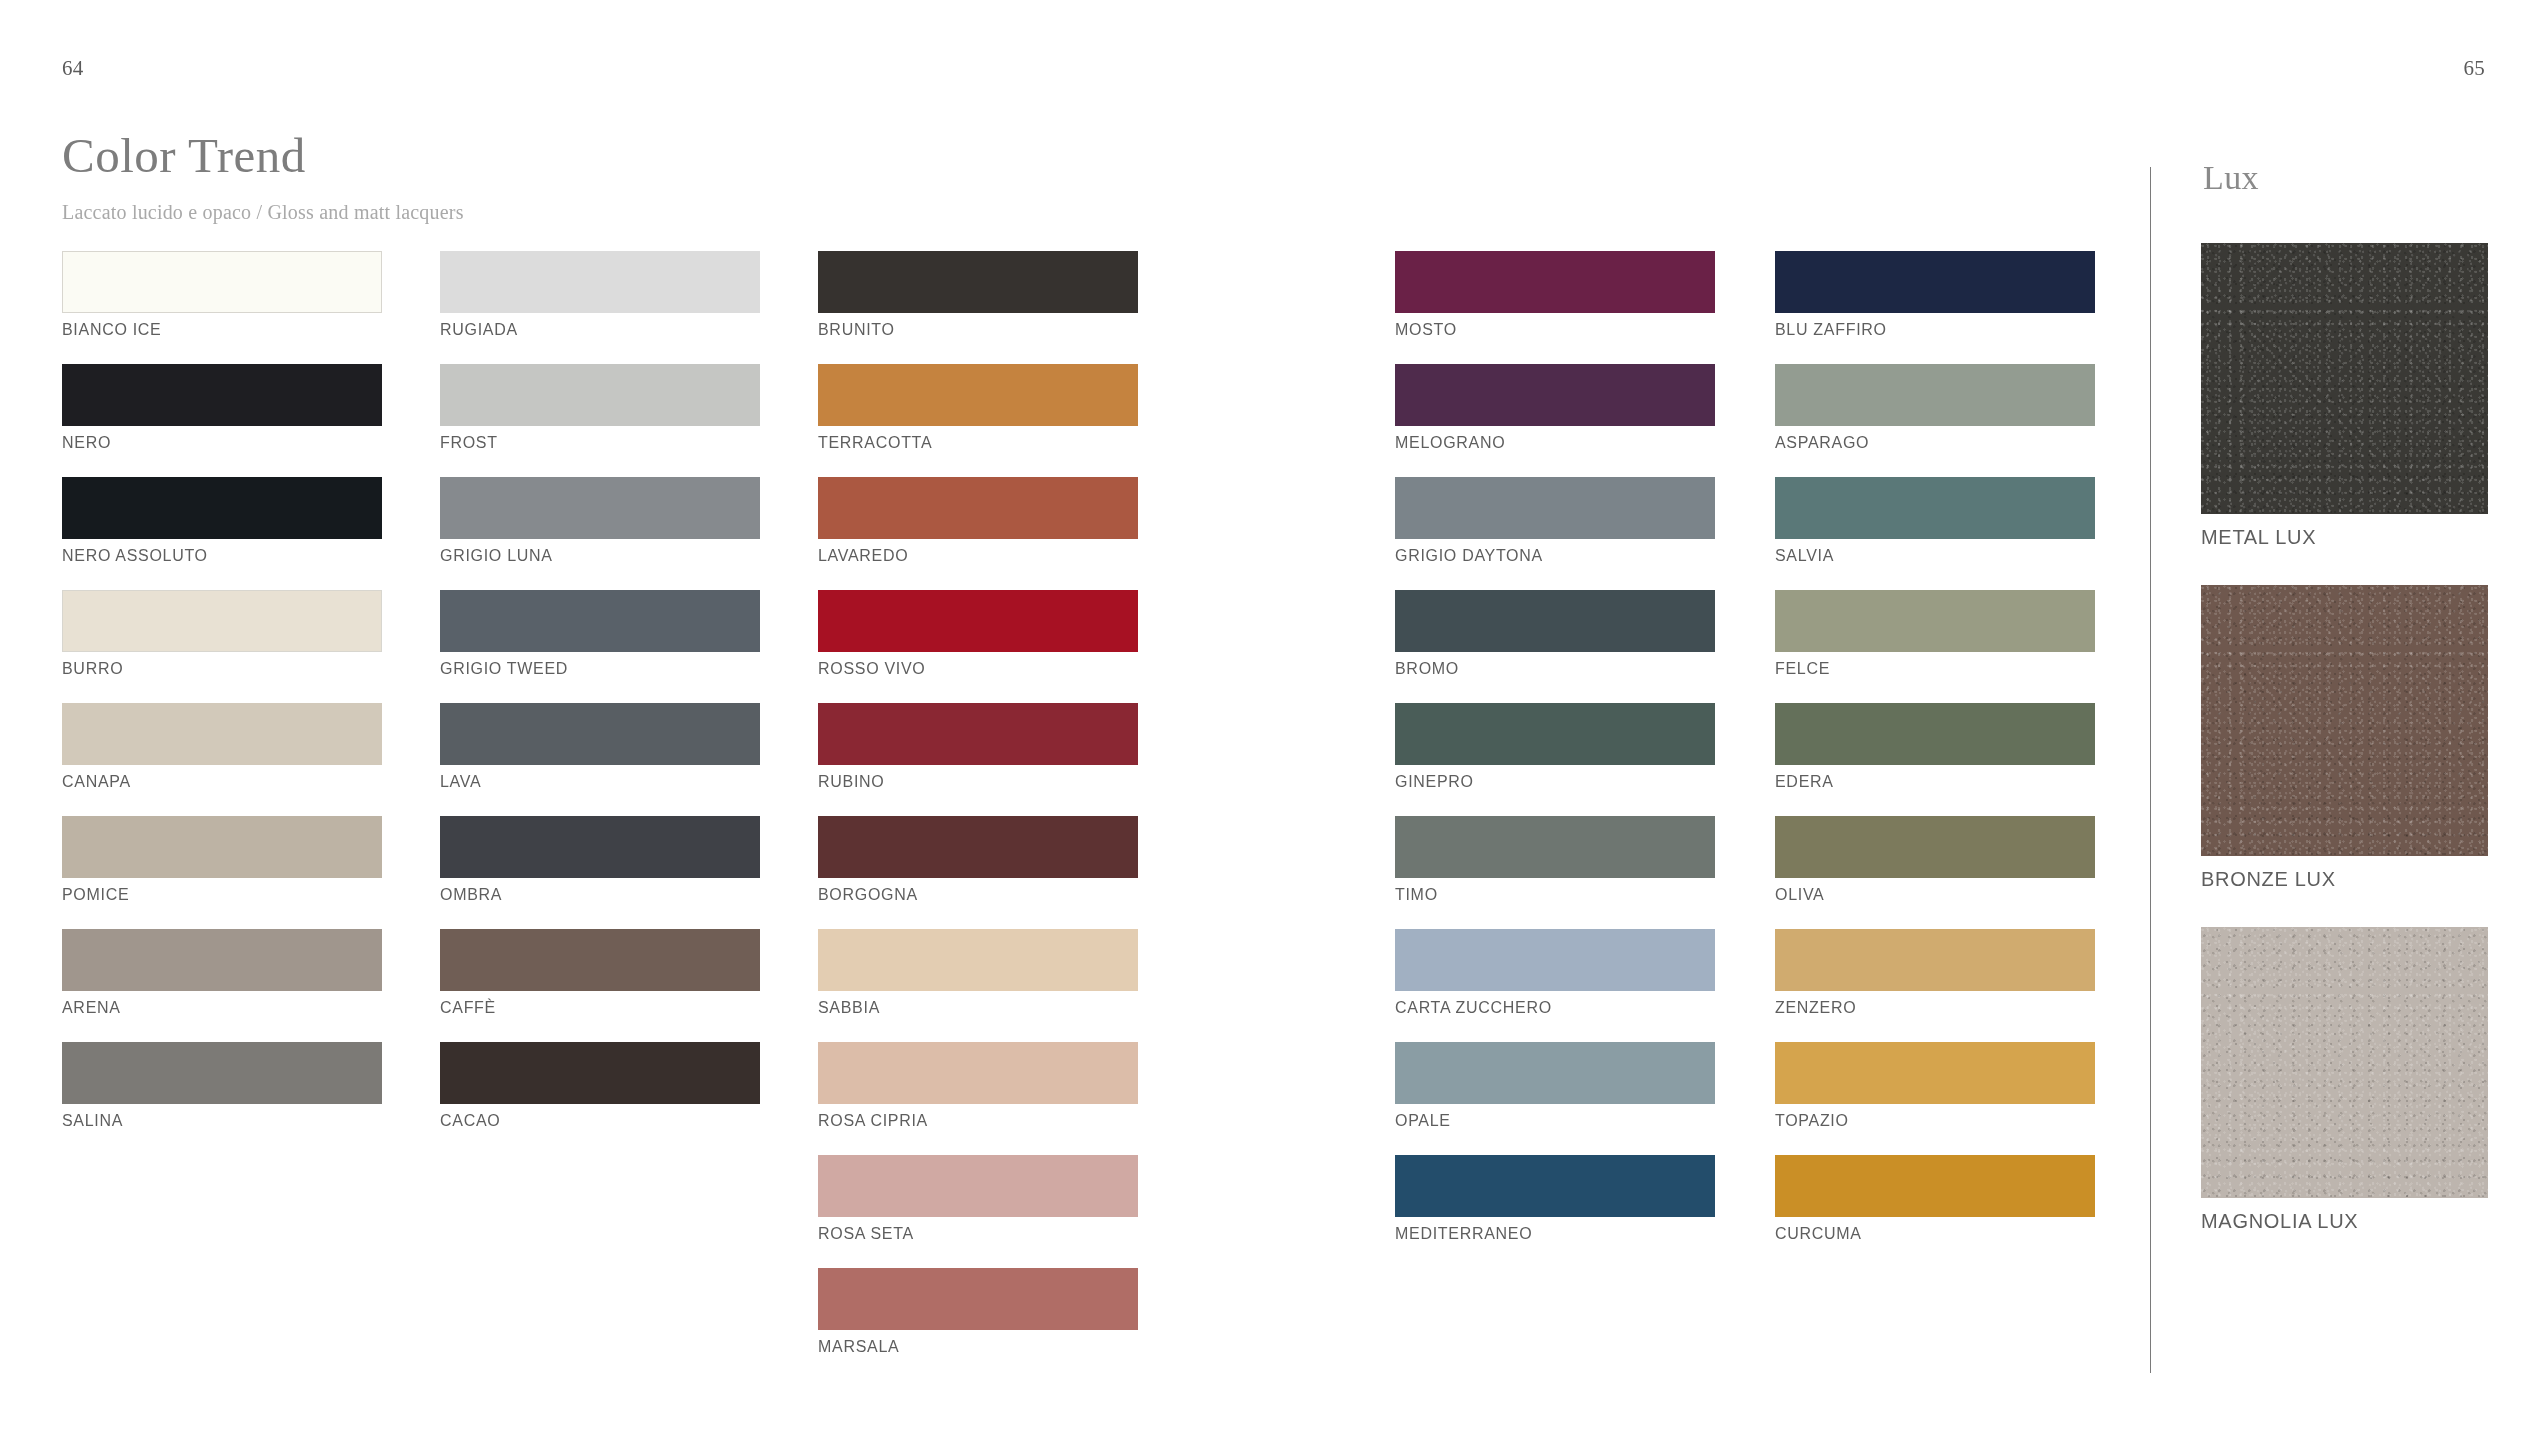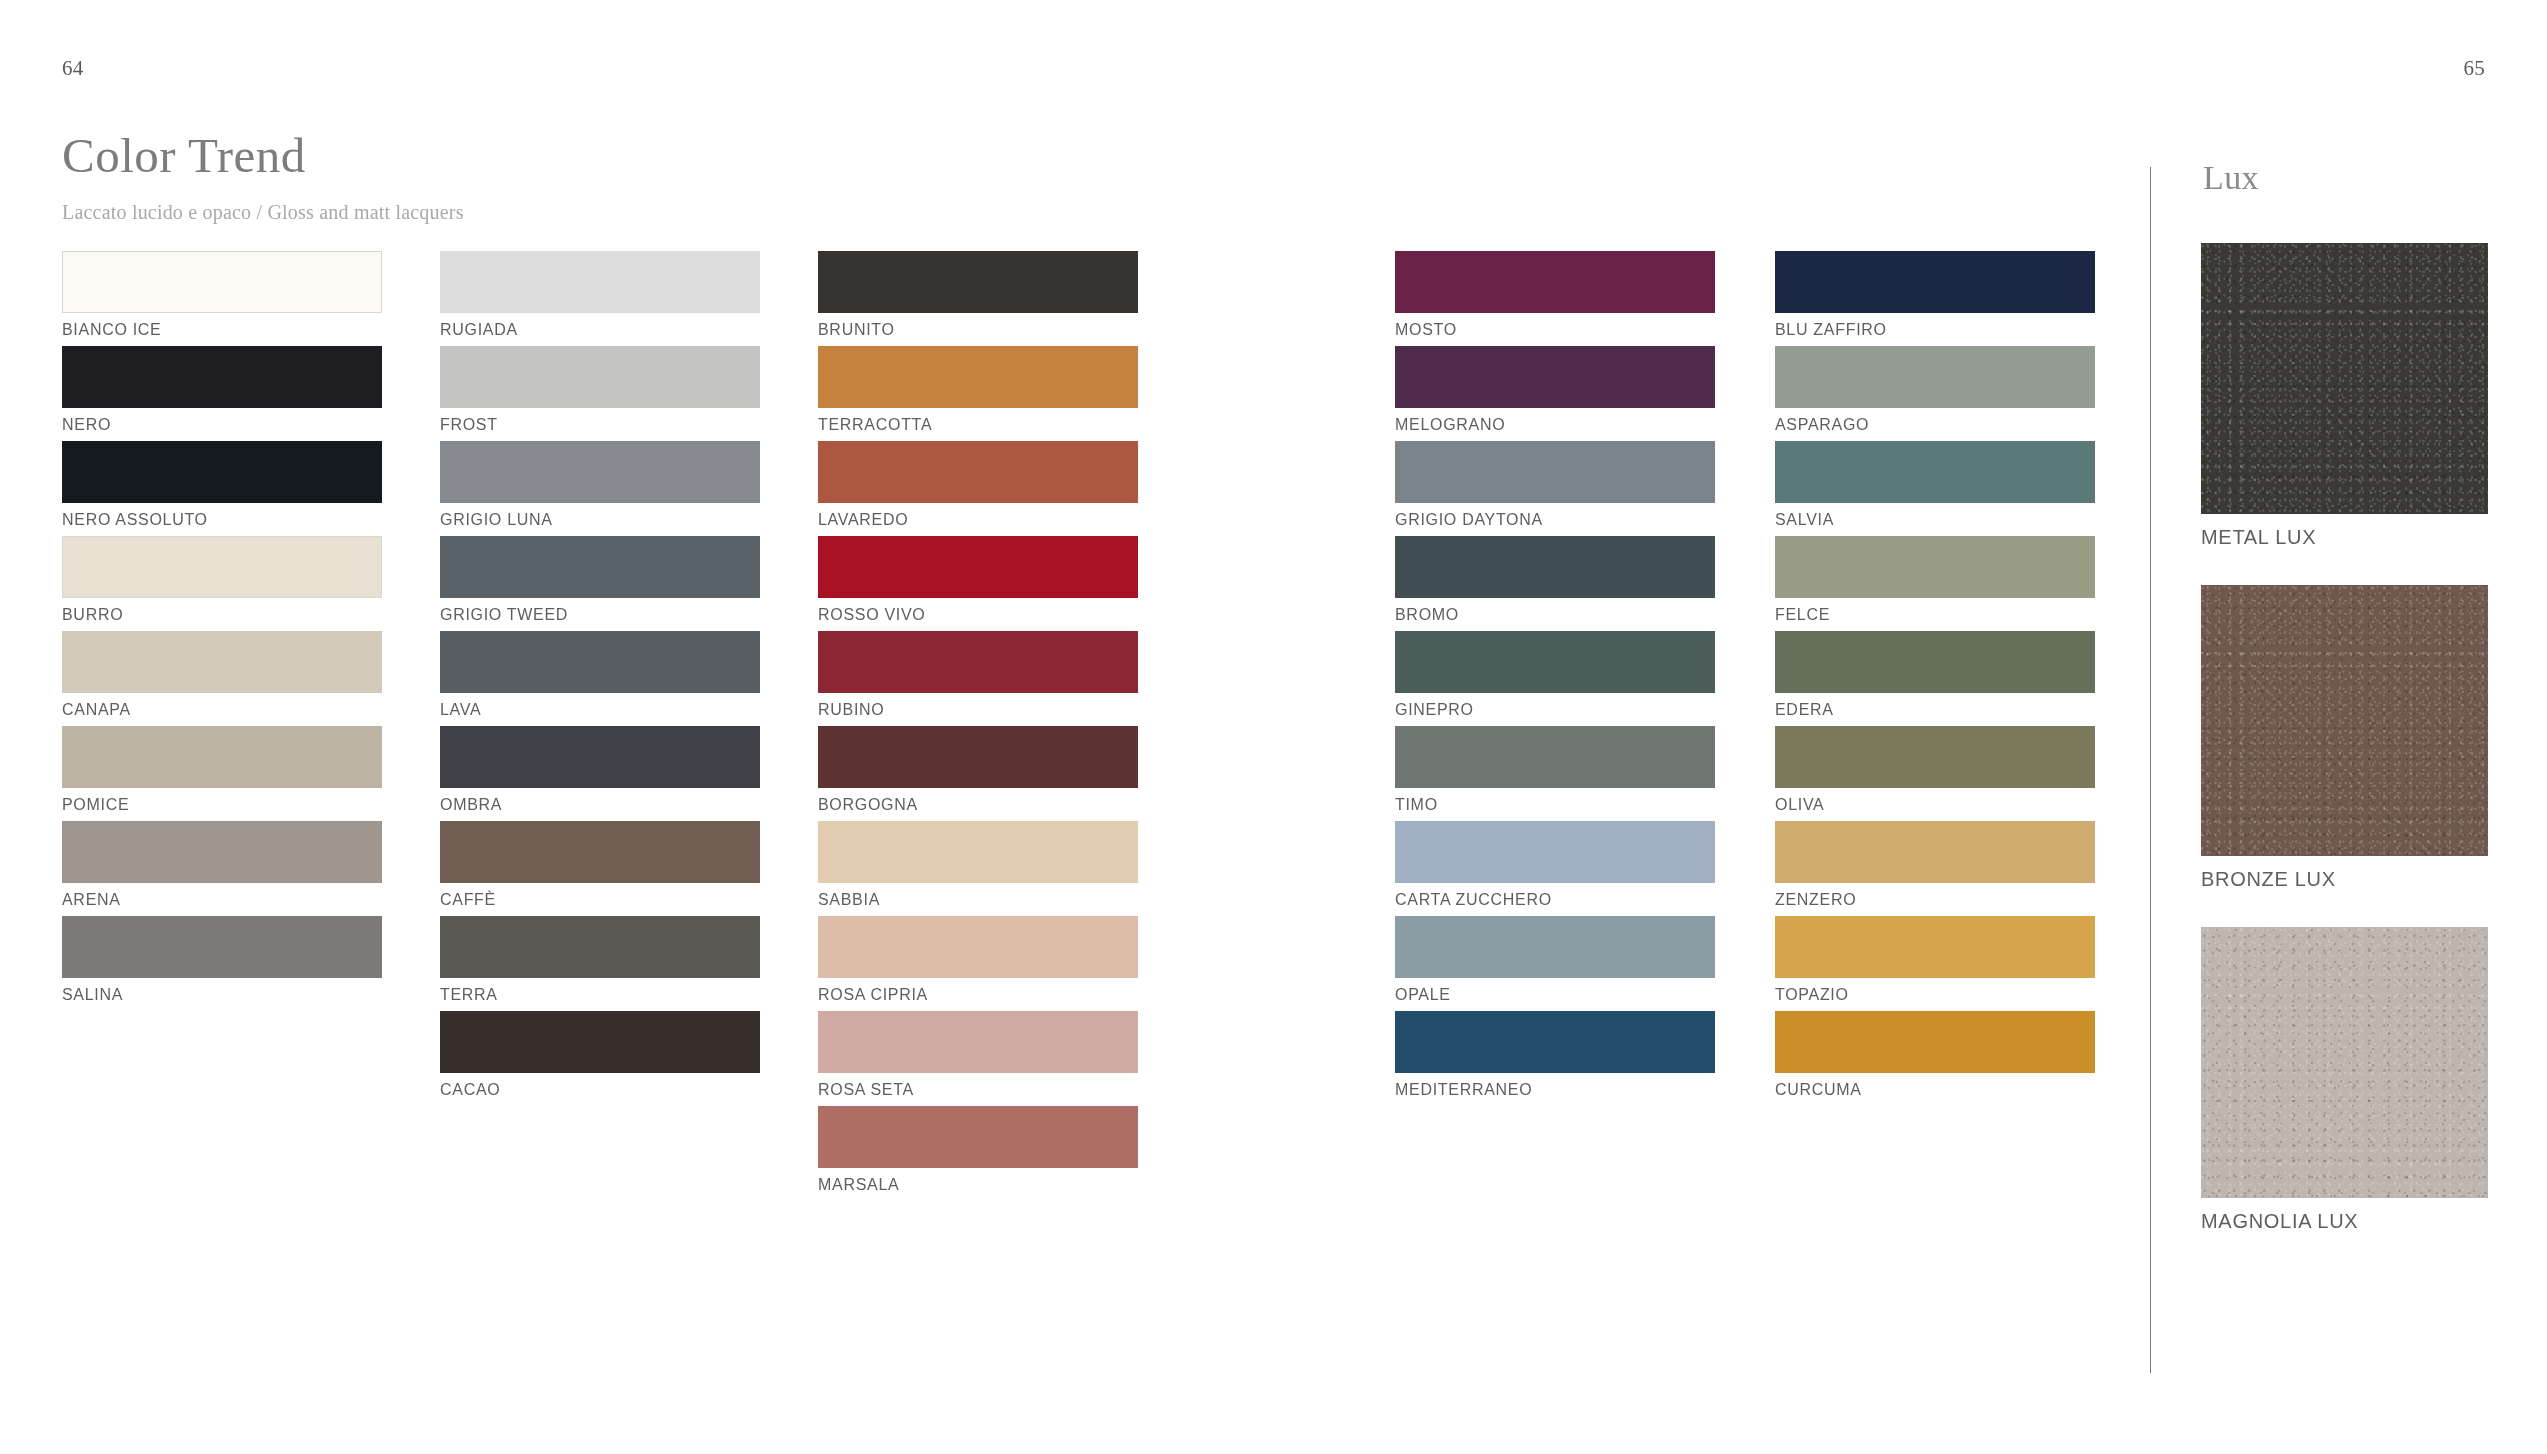--- a/index.html
+++ b/index.html
@@ -63,21 +63,21 @@
     top: 0;
     width: 320px;
   }
   .swatch-col.c0 { left: 0px;    }
   .swatch-col.c1 { left: 378px;  }
   .swatch-col.c2 { left: 756px;  }
   .swatch-col.c3 { left: 1333px; }
   .swatch-col.c4 { left: 1713px; }
 
   .swatch-cell {
-    height: 95px;
+    height: 113px;
     position: relative;
   }
   .chip {
     width: 320px;
     height: 62px;
     display: block;
   }
   .chip.outlined {
     box-sizing: border-box;
     border: 1px solid #d8d6cf;
@@ -224,24 +224,20 @@
       </div>
       <div class="swatch-cell">
         <div class="chip" style="background: rgb(63, 65, 71);"></div>
         <div class="chip-label">OMBRA</div>
       </div>
       <div class="swatch-cell">
         <div class="chip" style="background: rgb(112, 94, 85);"></div>
         <div class="chip-label">CAFFÈ</div>
       </div>
       <div class="swatch-cell">
-        <div class="chip" style="background: rgb(90, 89, 84);"></div>
-        <div class="chip-label">TERRA</div>
-      </div>
-      <div class="swatch-cell">
         <div class="chip" style="background: rgb(56, 47, 44);"></div>
         <div class="chip-label">CACAO</div>
       </div>
     </div>
     <div class="swatch-col c2">
       <div class="swatch-cell">
         <div class="chip" style="background: rgb(54, 50, 47);"></div>
         <div class="chip-label">BRUNITO</div>
       </div>
       <div class="swatch-cell">

